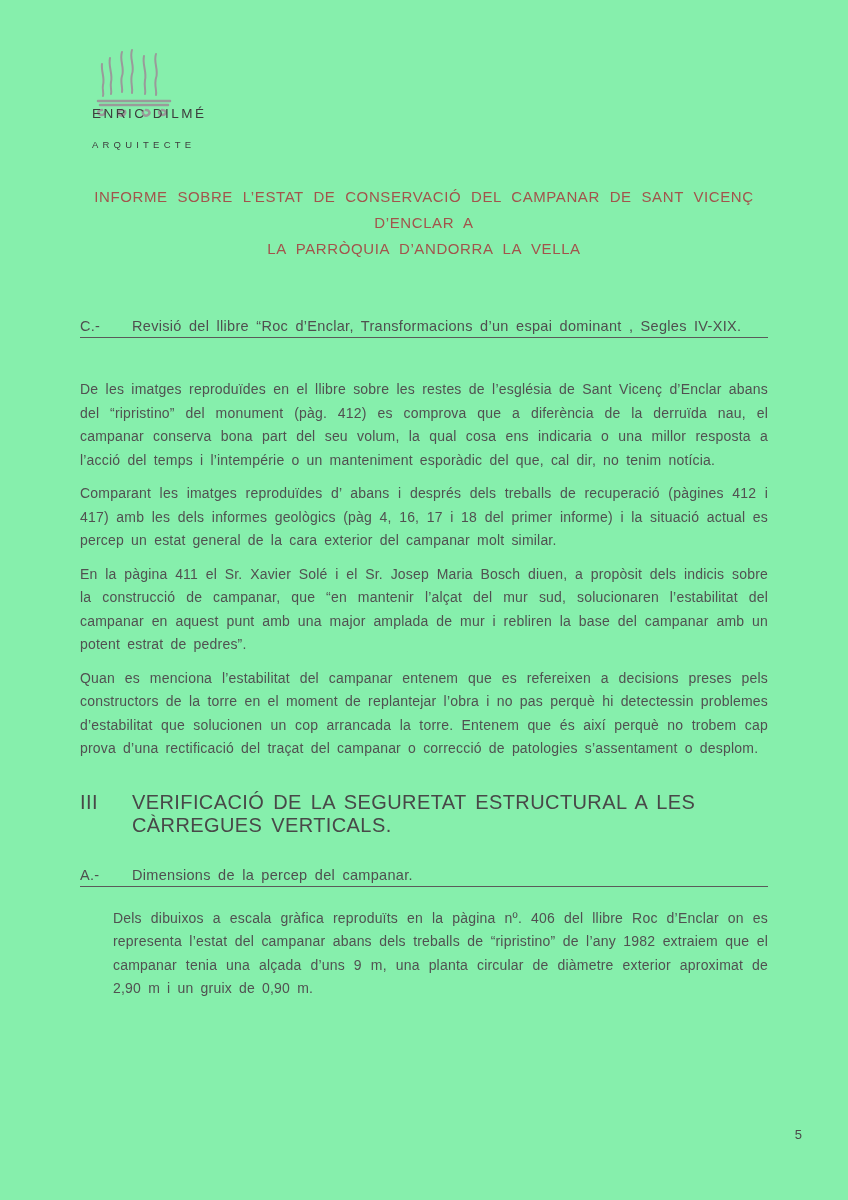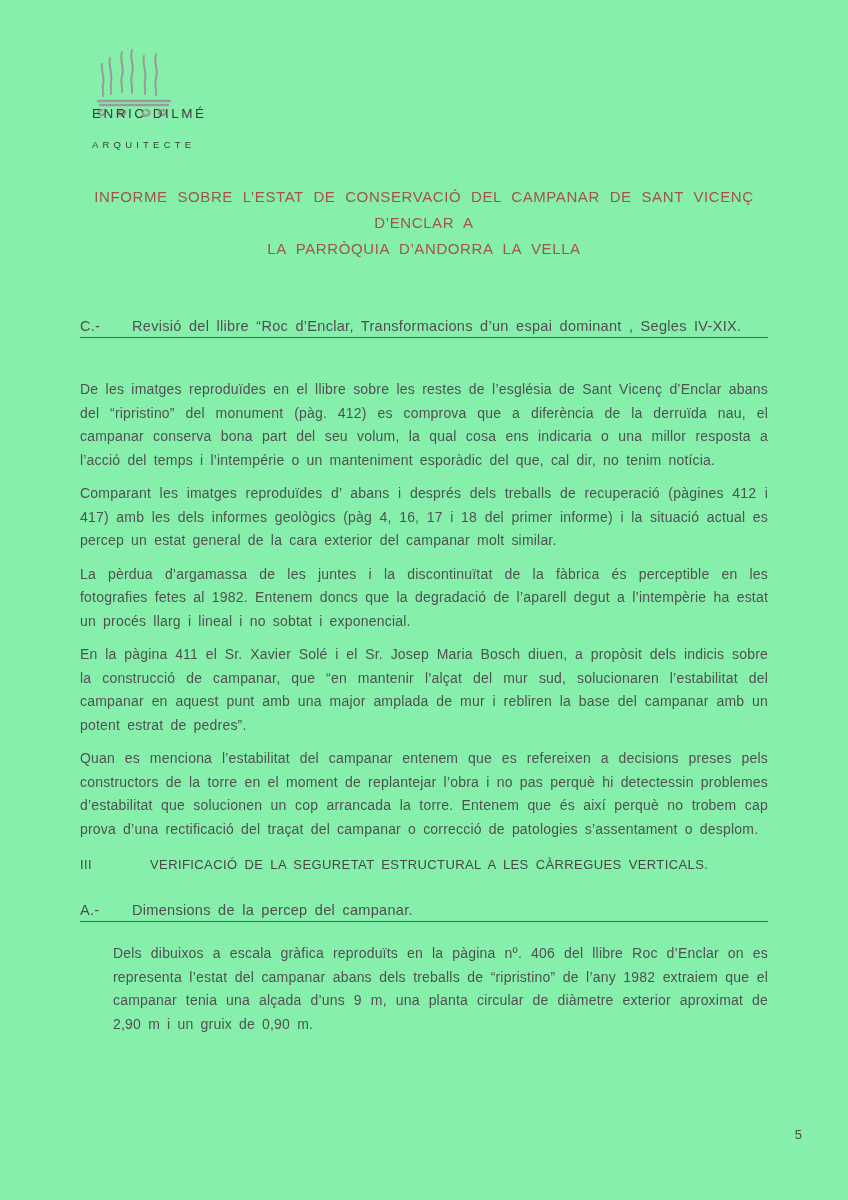--- a/index.html
+++ b/index.html
@@ -49,26 +49,25 @@
     border-bottom: 1px solid #5a5a5a;
     padding-bottom: 3px;
     font-size: 14.5px;
     letter-spacing: 0.3px;
     word-spacing: 3px;
   }
   .rule-heading .h-label { flex: 0 0 52px; }
   .rule-heading .h-text { flex: 1; }
   .caps-heading {
     display: flex;
-    margin-top: 16px;
-    font-size: 13px;
+    margin-top: 30px;
+    font-size: 20px;
     letter-spacing: 0.4px;
     word-spacing: 3px;
     color: #484848;
-    gap: 18px;
   }
   .caps-heading .h-label { flex: 0 0 52px; }
   .heading-a { margin-top: 30px; }
   
   .body-text p {
     margin: 0 0 10px 0;
     font-size: 14px;
     line-height: 23.5px;
     text-align: justify;
     letter-spacing: 0.2px;
@@ -120,21 +119,20 @@
   </div>
 
   <div class="rule-heading">
     <span class="h-label">C.-</span>
     <span class="h-text">Revisió del llibre “Roc d’Enclar, Transformacions d’un espai dominant , Segles IV-XIX.</span>
   </div>
 
   <div class="body-text">
     <p>De les imatges reproduïdes en el llibre sobre les restes de l’església de Sant Vicenç d’Enclar abans del “ripristino” del monument (pàg. 412) es comprova que a diferència de la derruïda nau, el campanar conserva bona part del seu volum, la qual cosa ens indicaria o una millor resposta a l’acció del temps i l’intempérie o un manteniment esporàdic del que, cal dir, no tenim notícia.</p>
     <p>Comparant les imatges reproduïdes d’ abans i després dels treballs de recuperació (pàgines 412 i 417)  amb les dels informes geològics (pàg 4, 16, 17 i 18 del primer informe) i la situació actual es percep un estat general de la cara exterior del campanar molt similar.</p>
-    <p>La pèrdua d’argamassa de les juntes i la discontinuïtat de la fàbrica és perceptible en les fotografies fetes al 1982. Entenem doncs que la degradació de l’aparell degut a l’intempèrie ha estat un  procés llarg i lineal i no sobtat i exponencial.</p>
     <p>En la pàgina 411 el Sr. Xavier Solé i el Sr. Josep Maria Bosch diuen, a propòsit dels indicis sobre la construcció de campanar, que “en mantenir l’alçat del mur sud, solucionaren l’estabilitat del campanar en aquest punt amb una major amplada de mur i rebliren la base del campanar amb un potent estrat de pedres”.</p>
     <p>Quan es menciona l’estabilitat del campanar entenem que es refereixen a decisions preses pels constructors de la torre en el moment de replantejar l’obra i no pas perquè hi detectessin problemes d’estabilitat que solucionen un cop arrancada la torre. Entenem que és així perquè no trobem cap prova d’una rectificació del traçat del campanar o correcció de patologies s’assentament o desplom.</p>
   </div>
 
   <div class="caps-heading">
     <span class="h-label">III</span>
     <span class="h-text">VERIFICACIÓ DE LA SEGURETAT ESTRUCTURAL A LES CÀRREGUES VERTICALS.</span>
   </div>
 
   <div class="rule-heading heading-a">

